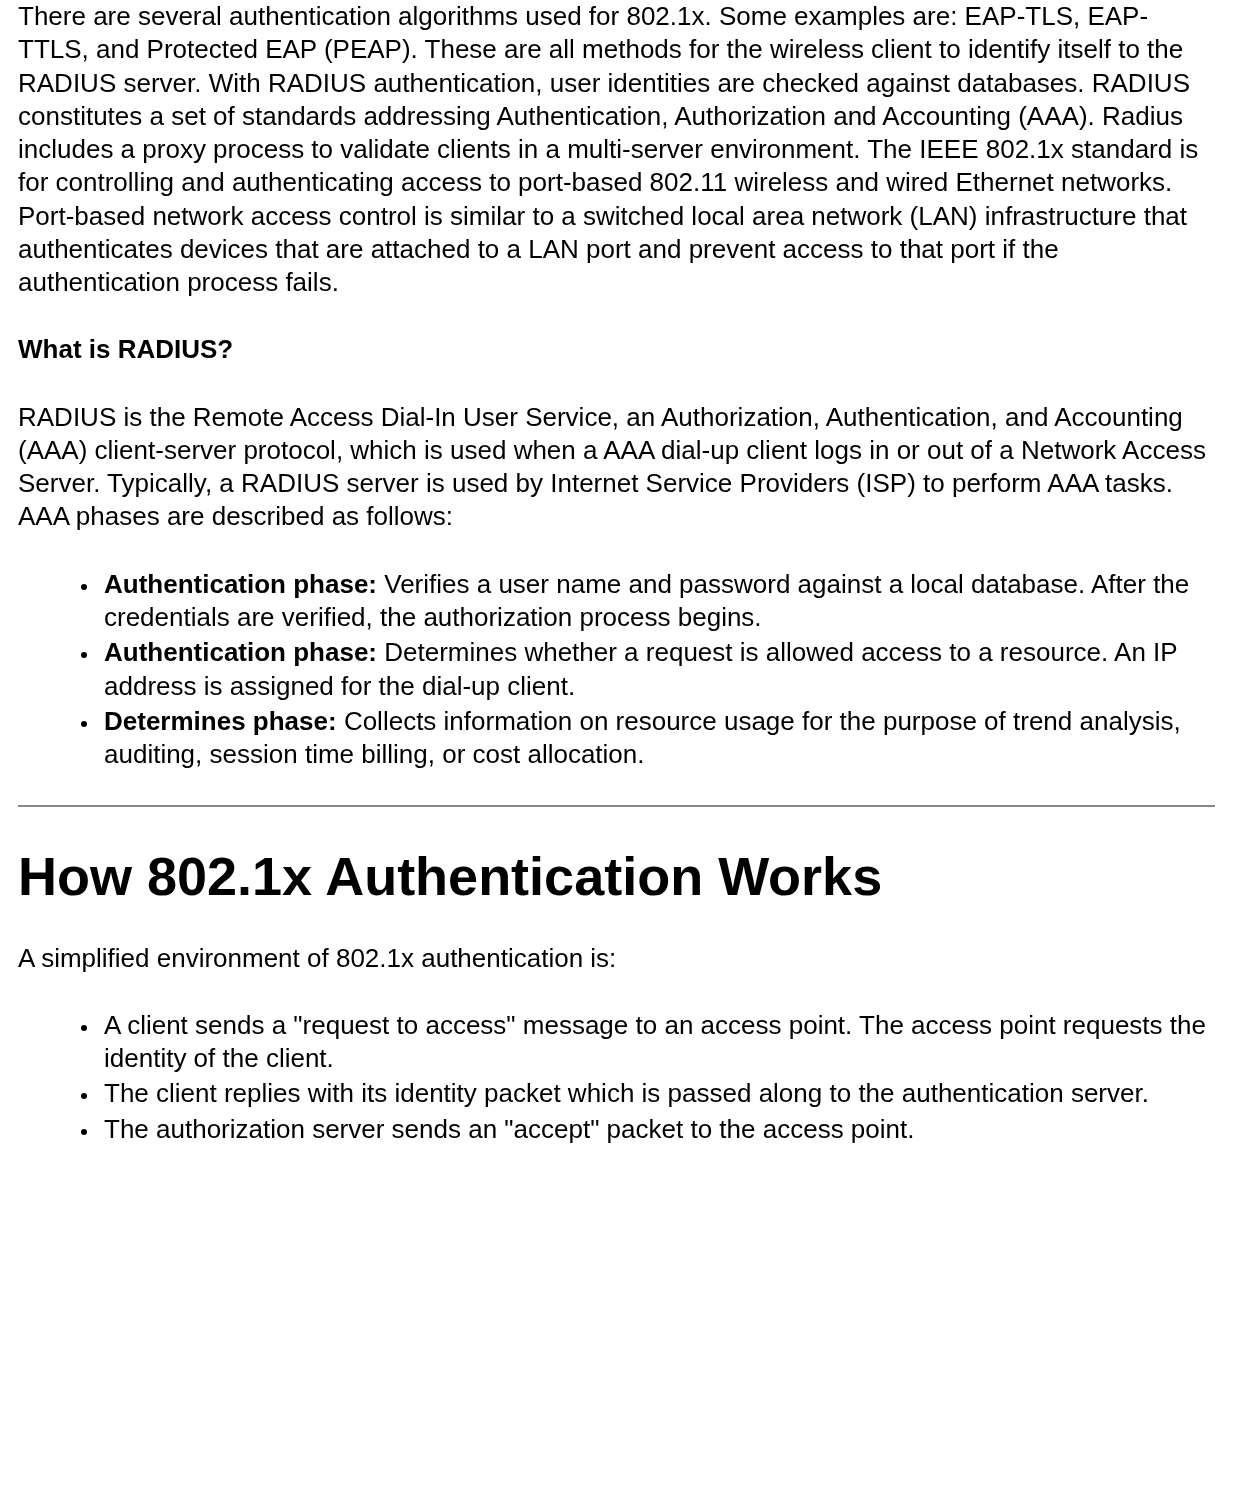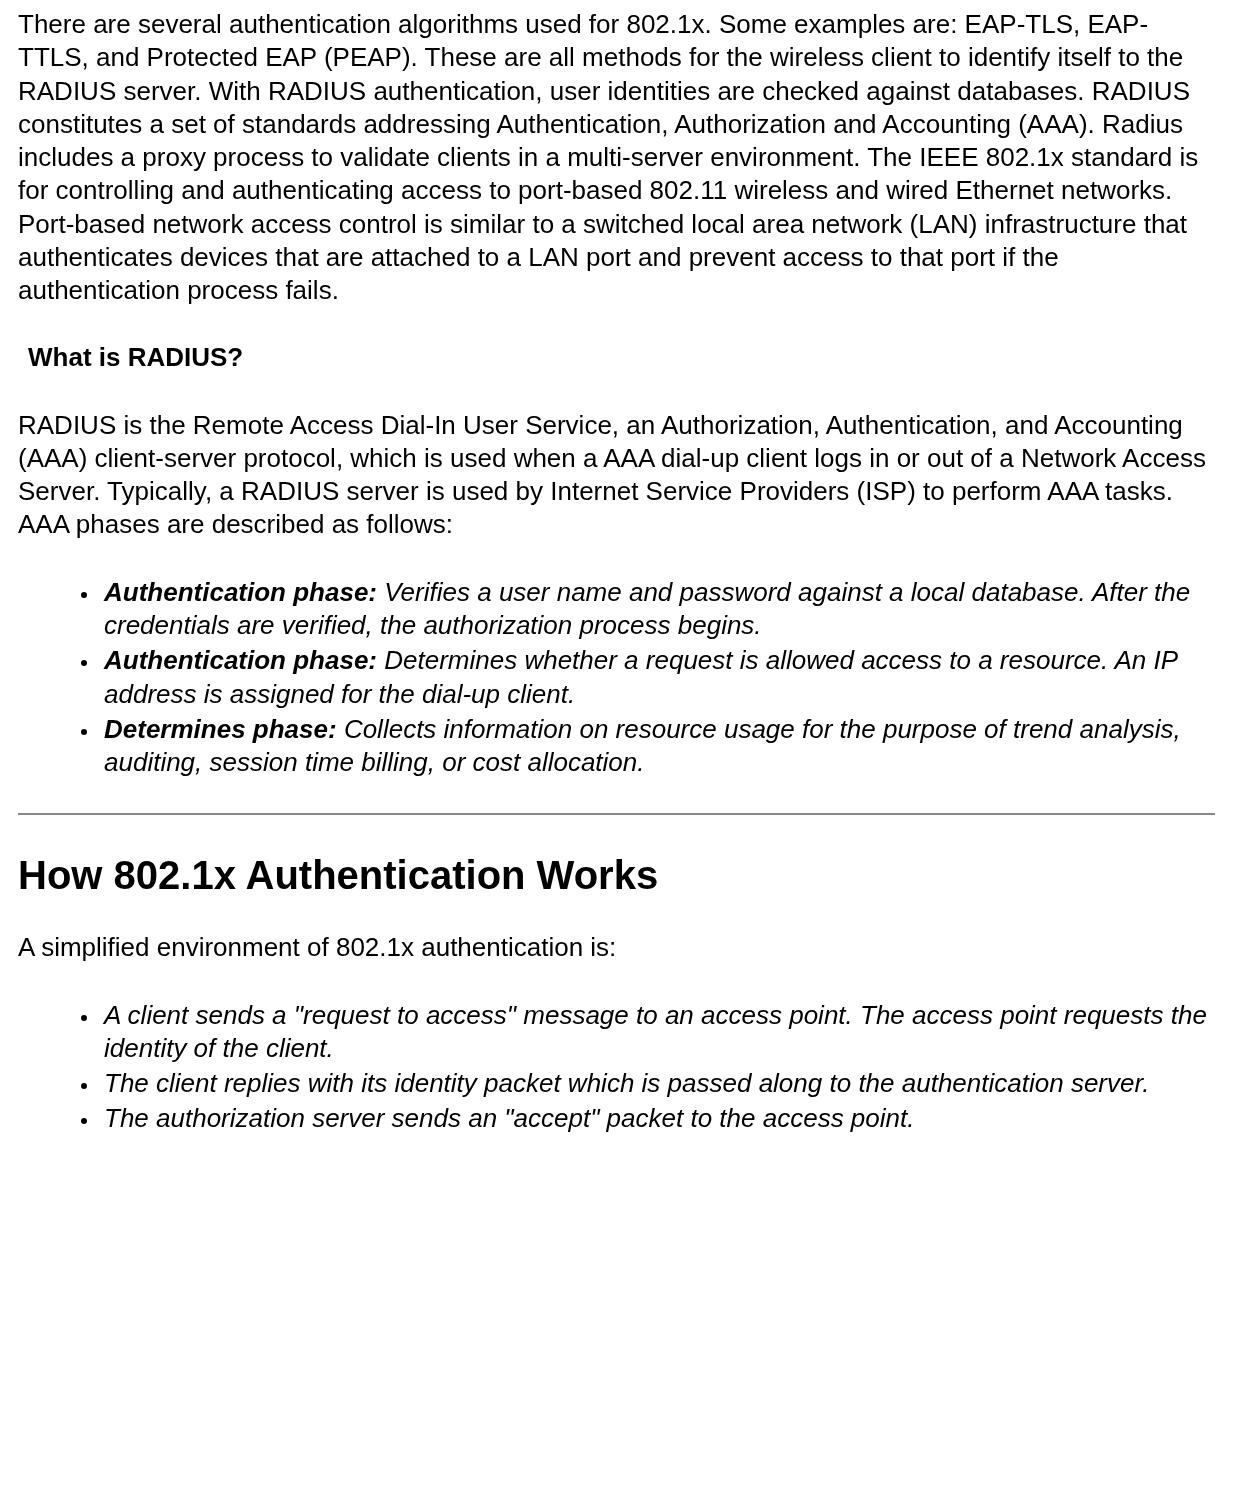--- a/index.html
+++ b/index.html
@@ -11,49 +11,48 @@
     width: 1233px;
     min-height: 1512px;
     font-family: Verdana, Geneva, sans-serif;
     color: #000000;
     font-size: 26px;
     line-height: 1.28;
     padding: 0 18px 40px 18px;
     box-sizing: border-box;
   }
   .para {
-    margin: 8px 0 34px 0;
+    margin: 0 0 34px 0;
   }
   .subhead {
     font-weight: bold;
-    margin: 0 0 34px 10px;
+    margin: 0 0 34px 0;
   }
   ul.bullets {
     list-style-type: disc;
     padding-left: 82px;
     margin: 0 0 34px 0;
-    font-style: italic;
   }
   ul.bullets li {
     padding-left: 4px;
     margin: 0 0 2px 0;
   }
   ul.bullets li::marker {
     font-size: 20px;
   }
   .bold {
     font-weight: bold;
   }
   hr.sep {
     border: none;
     border-top: 2px solid #888888;
     margin: 6px 0 34px 0;
   }
   h1.section-title {
-    font-size: 40px;
+    font-size: 54px;
     font-weight: bold;
     margin: 20px 0 30px 0;
     line-height: 1.3;
   }
 </style>
 </head>
 <body>
 
 <p class="para">There are several authentication algorithms used for 802.1x. Some examples are: EAP-TLS, EAP-TTLS, and Protected EAP (PEAP). These are all methods for the wireless client to identify itself to the RADIUS server. With RADIUS authentication, user identities are checked against databases. RADIUS constitutes a set of standards addressing Authentication, Authorization and Accounting (AAA). Radius includes a proxy process to validate clients in a multi-server environment. The IEEE 802.1x standard is for controlling and authenticating access to port-based 802.11 wireless and wired Ethernet networks. Port-based network access control is similar to a switched local area network (LAN) infrastructure that authenticates devices that are attached to a LAN port and prevent access to that port if the authentication process fails.</p>
 

